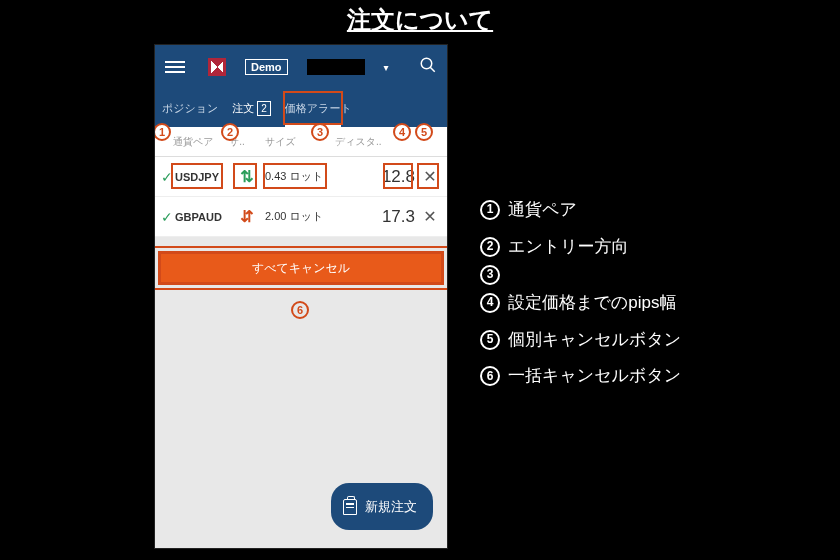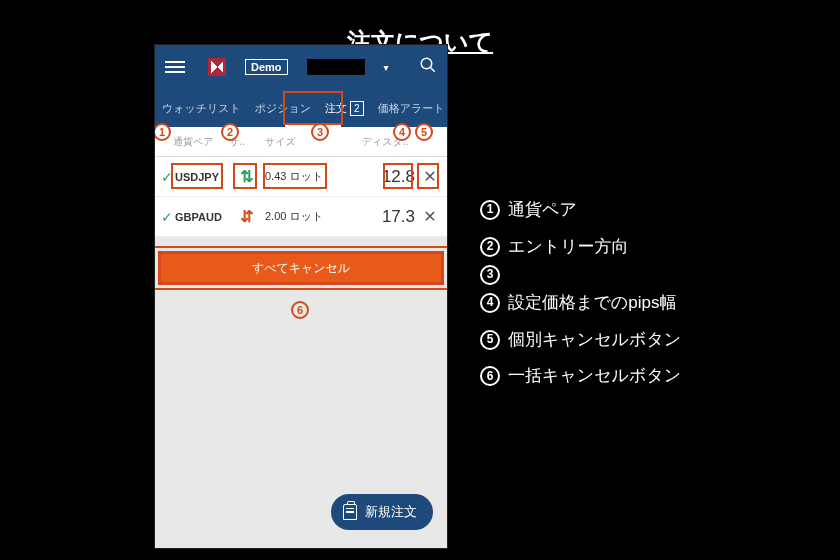--- a/index.html
+++ b/index.html
@@ -9,21 +9,21 @@
       font-family: -apple-system, "Hiragino Sans", "Meiryo", sans-serif;
       color: #fff;
       position: relative;
       overflow: hidden;
     }
     .page-title {
       text-align: center;
       font-size: 24px;
       font-weight: bold;
       text-decoration: underline;
-      padding-top: 26px;
+      padding-top: 4px;
     }
     .phone {
       position: absolute;
       left: 155px; top: 45px;
       width: 292px; height: 503px;
       background: #e8e8e8;
       box-shadow: 0 0 0 1px #222;
       overflow: hidden;
     }
     
@@ -68,21 +68,21 @@
       height: 30px; background: #fff;
       display: flex; align-items: center;
       font-size: 10px; color: #999;
       padding: 0 8px 0 18px;
       position: relative;
       border-bottom: 1px solid #ddd;
     }
     .ch-pair { width: 56px; }
     .ch-dir { width: 36px; }
     .ch-size { width: 70px; }
-    .ch-dist { flex: 1; text-align: center; padding-right: 4px; }
+    .ch-dist { flex: 1; text-align: left; padding-right: 4px; }
     
     .row {
       height: 40px; background: #fff;
       display: flex; align-items: center;
       padding: 0 8px 0 6px;
       font-size: 12px; color: #333;
       border-bottom: 1px solid #eee;
       position: relative;
     }
     .chk { color: #2a9d5a; width: 14px; font-size: 14px; }
@@ -105,21 +105,21 @@
       display: flex; align-items: center; justify-content: center;
       cursor: pointer;
     }
     .body-area { background: #e8e8e8; position: relative; height: calc(100% - 44px - 38px); }
     
     .fab {
       position: absolute;
       right: 14px; bottom: 18px;
       background: #1d4a7a;
       color: #fff;
-      height: 36px;
+      height: 47px;
       border-radius: 18px;
       display: flex; align-items: center;
       padding: 0 16px 0 12px;
       font-size: 13px;
       gap: 8px;
       cursor: pointer;
     }
     .fab-ic { width: 14px; height: 16px; border: 1.5px solid #fff; border-radius: 2px 2px 0 0; position: relative; }
     .fab-ic::before { content: ""; position: absolute; top: -4px; left: 3px; width: 6px; height: 3px; border: 1.5px solid #fff; border-bottom: none; border-radius: 2px 2px 0 0; }
     .fab-ic::after { content: ""; position: absolute; left: 2px; right: 2px; top: 3px; height: 7px; background: repeating-linear-gradient(#fff 0 1.5px, transparent 1.5px 3.5px); }
@@ -173,21 +173,20 @@
     <div class="spacer"></div>
     <div class="search-ic">
       <svg viewBox="0 0 24 24" fill="none" stroke="#fff" stroke-width="2">
           <circle cx="10" cy="10" r="7"></circle>
           <line x1="15" y1="15" x2="21" y2="21"></line>
         </svg>
     </div>
   </div>
 
   <div class="ph-tabs">
-    <div class="tab">ウォッチリスト</div>
     <div class="tab">ポジション</div>
     <div class="tab active">
       <span>注文</span>
       <span class="tab-badge">2</span>
     </div>
     <div class="tab">価格アラート</div>
 
     <div class="tab-underline"></div>
     <div class="tab-hl"></div>
   </div>

